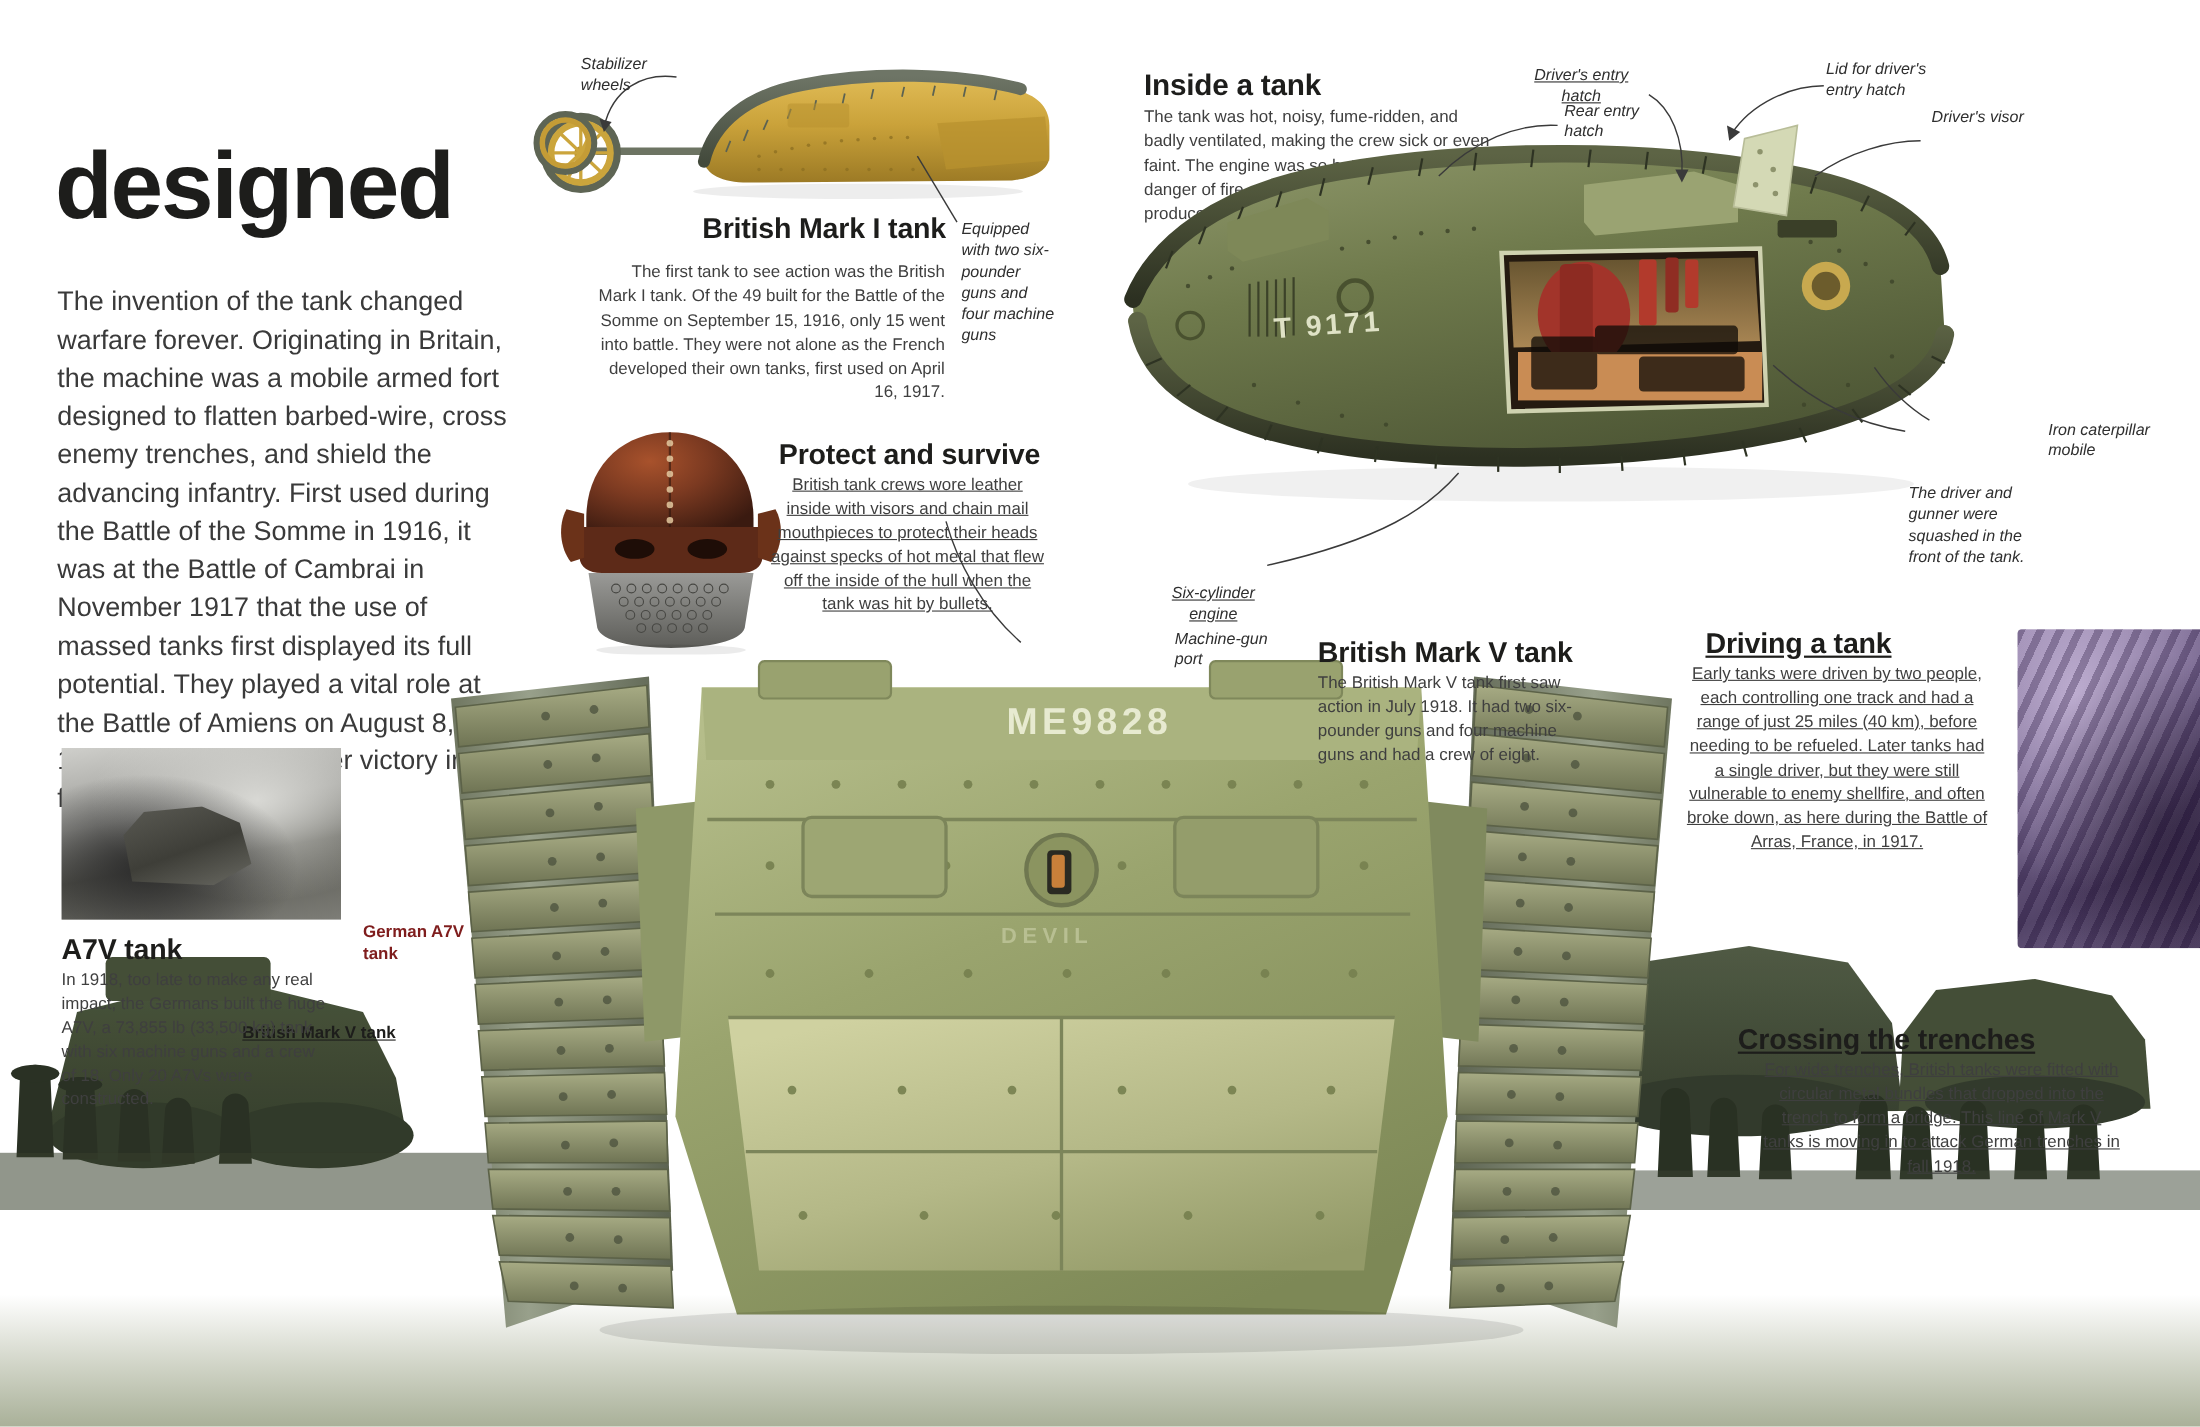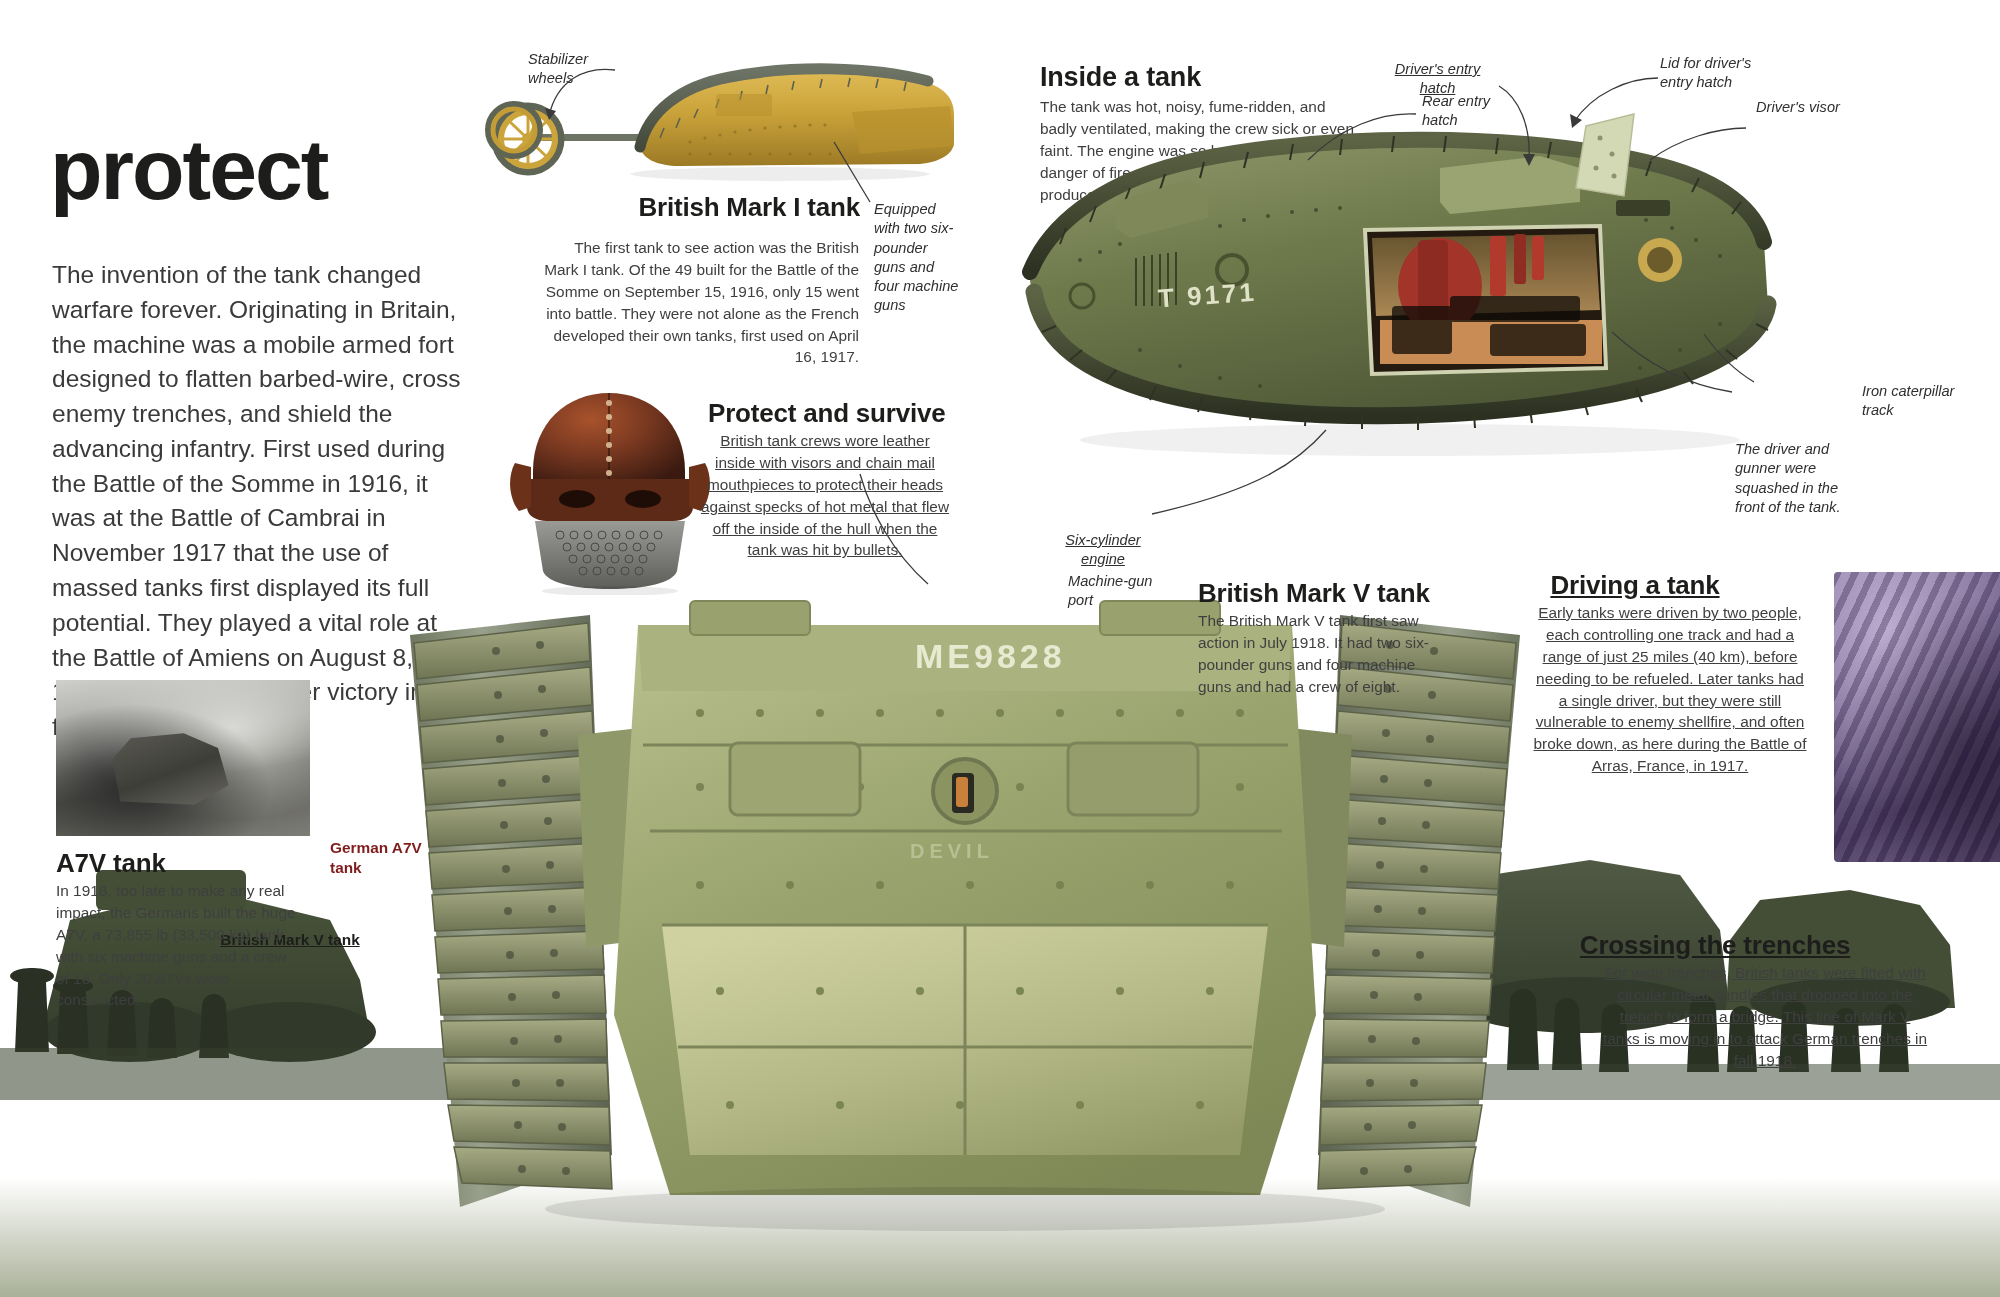--- a/index.html
+++ b/index.html
@@ -118,21 +118,21 @@
       <path d="M172,236 a12,12 0 0 1 24,0 l3,56 h-30 Z"></path>
       <path d="M260,228 a13,13 0 0 1 26,0 l3,64 h-32 Z"></path>
       <path d="M300,238 a12,12 0 0 1 24,0 l3,54 h-30 Z"></path>
       <path d="M352,232 a12,12 0 0 1 24,0 l3,60 h-30 Z"></path>
       <path d="M404,240 a12,12 0 0 1 24,0 l3,52 h-30 Z"></path>
       <path d="M452,236 a12,12 0 0 1 24,0 l3,56 h-30 Z"></path>
     </g>
     <rect x="0" y="284" width="570" height="40" fill="#2e3725" opacity=".5"></rect>
   </svg>
 
-  <div class="abs hd2" style="left:50px; top:126px; width:460px;">protect</div>
+  <div class="abs hd2" style="left:50px; top:126px; width:460px;">designed</div>
 
   <div class="abs intro" style="left:52px; top:258px; width:420px;">The invention of the tank changed warfare forever. Originating in Britain, the machine was a mobile armed fort designed to flatten barbed-wire, cross enemy trenches, and shield the advancing infantry. First used during the Battle of the Somme in 1916, it was at the Battle of Cambrai in November 1917 that the use of massed tanks first displayed its full potential. They played a vital role at the Battle of Amiens on August 8, 1918, and helped deliver victory in the final Allied advances.</div>
 
   <svg class="art" style="left:480px; top:42px; width:480px; height:160px;" viewBox="0 0 480 160">
     <defs>
       <linearGradient id="m1body" x1="0" y1="0" x2="0" y2="1">
         <stop offset="0%" stop-color="#e0bb55"></stop>
         <stop offset="45%" stop-color="#caa23a"></stop>
         <stop offset="100%" stop-color="#9c7a25"></stop>
       </linearGradient>
@@ -458,21 +458,21 @@
       <path d="M100,6 C72,6 34,16 4,38" fill="none" stroke="#3a3a3a" stroke-width="1.3"></path>
     </svg>
   </div>
   <div class="abs callout" style="left:1756px; top:98px; width:86px;">Driver's visor</div>
 
   <div class="leader" style="left:1700px; top:332px; width:60px; height:62px;">
     <svg width="60" height="62" viewBox="0 0 60 62">
       <path d="M4,2 C18,22 34,38 54,50" fill="none" stroke="#3a3a3a" stroke-width="1.3"></path>
     </svg>
   </div>
-  <div class="abs callout" style="left:1862px; top:382px; width:100px;">Iron caterpillar track</div>
+  <div class="abs callout" style="left:1862px; top:382px; width:100px;">Iron caterpillar mobile</div>
 
   <div class="leader" style="left:1610px; top:328px; width:125px; height:80px;">
     <svg width="125" height="80" viewBox="0 0 125 80">
       <path d="M2,4 C30,30 70,56 122,64" fill="none" stroke="#3a3a3a" stroke-width="1.3"></path>
     </svg>
   </div>
   <div class="abs callout" style="left:1735px; top:440px; width:120px;">The driver and gunner were squashed in the front of the tank.</div>
 
   <div class="leader" style="left:1148px; top:428px; width:180px; height:100px;">
     <svg width="180" height="100" viewBox="0 0 180 100">

